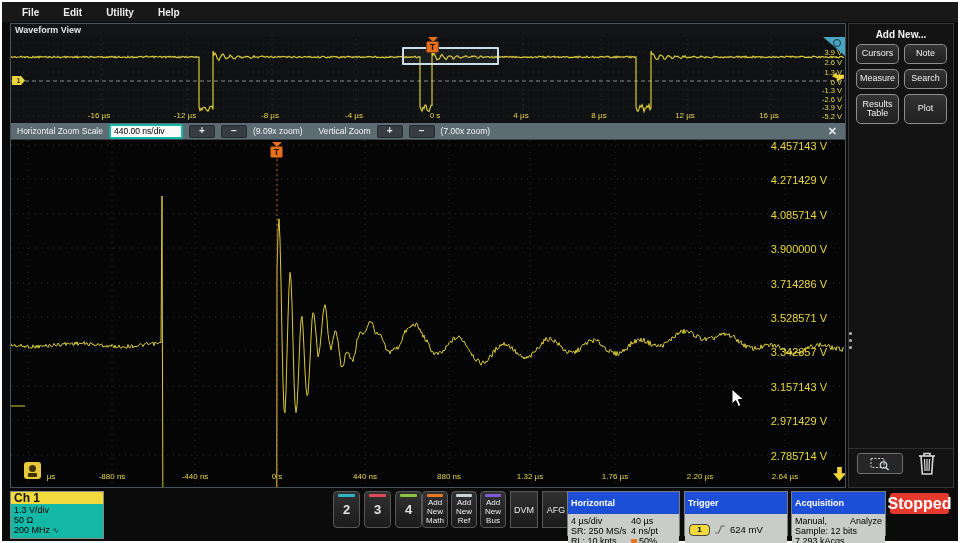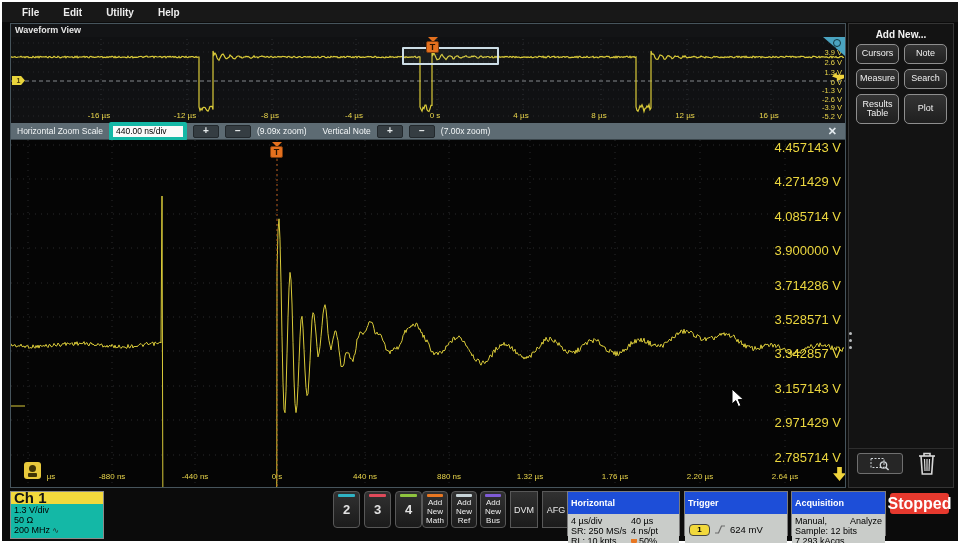--- a/index.html
+++ b/index.html
@@ -19,28 +19,28 @@
 
   .overview{position:absolute;left:0;top:13px;width:834px;height:86px;background:#101113;
             border-bottom:1px solid #3a464c;overflow:hidden}
   .ov-tlabel{position:absolute;top:74px;transform:translateX(-50%);font-size:8px;color:#e9d54b;white-space:nowrap}
   .ov-vlabel{position:absolute;right:3px;font-size:7.5px;color:#e9d54b;white-space:nowrap}
 
   .zoombar{position:absolute;left:0;top:99px;width:834px;height:17px;background:#5d6b73;
            display:flex;align-items:center;gap:6px;padding-left:6px;box-sizing:border-box;
            border-bottom:1px solid #39444a}
   .zb-label{font-size:8.5px;color:#f3f6f7;white-space:nowrap}
-  .zb-input{width:64px;height:11px;background:#fafafa;border:4px solid #14b8a6;border-radius:2px;
+  .zb-input{width:64px;height:11px;background:#fafafa;border:2px solid #14b8a6;border-radius:2px;
             font-size:8.5px;font-family:"Liberation Sans",sans-serif;padding:0 3px;color:#000}
   .zb-btn{width:24px;height:11px;background:#353d42;border:1px solid #22282c;border-radius:2px;
           color:#e8eced;font-size:10px;font-weight:bold;line-height:9px;text-align:center}
   .zb-close{margin-left:auto;margin-right:8px;color:#e3eaee;font-size:11px;font-weight:bold}
 
   .mainview{position:absolute;left:0;top:116px;width:834px;height:347px;background:#050505;overflow:hidden}
-  .mv-vlabel{position:absolute;right:4px;font-size:13px;color:#ecd73f;white-space:nowrap}
+  .mv-vlabel{position:absolute;right:18px;font-size:11px;color:#ecd73f;white-space:nowrap}
   .mv-tlabel{position:absolute;top:332px;transform:translateX(-50%);font-size:8px;color:#e9d54b;white-space:nowrap}
 
   
   .tflag{position:absolute;width:13px;height:12px;background:#e4701e;border:1px solid #7e3c0d;
          border-radius:2px;color:#2b1500;font-size:9px;font-weight:bold;text-align:center;
          line-height:11px;box-sizing:border-box}
   .tflag-tri{position:absolute;width:0;height:0;border-left:5px solid transparent;
              border-right:5px solid transparent;border-top:5px solid #e4701e}
   .zoombox{position:absolute;left:391px;top:10px;width:93px;height:14px;border:2px solid #ccdde6;
            background:rgba(190,215,228,0.06);border-radius:1px}
@@ -74,21 +74,21 @@
           justify-content:center;text-align:center;line-height:1.05;box-sizing:border-box}
   .sb-btn.tall{height:30px}
   .sb-divider{position:absolute;left:0;right:0;top:424px;border-top:1px solid #2e2e2e}
   .sb-zoombtn{position:absolute;left:8px;top:429px;width:44px;height:19px;background:#262626;
               border:1px solid #6f6f6f;border-radius:3px;display:flex;align-items:center;justify-content:center}
   .sb-trash{position:absolute;left:66px;top:425px;width:24px;height:28px}
 
   
   .statusbar{position:absolute;left:0;top:486px;width:100%;height:53px;background:#0b0b0b}
   .ch1{position:absolute;left:8px;top:3px;width:94px;border:1px solid #8a8a8a;box-sizing:border-box}
-  .ch1-head{background:#f2d93c;color:#141414;font-size:15px;font-weight:bold;padding:1px 3px;height:10px;line-height:10px}
+  .ch1-head{background:#f2d93c;color:#141414;font-size:12px;font-weight:bold;padding:1px 3px;height:10px;line-height:10px}
   .ch1-body{background:#14b8a6;color:#000;font-size:9px;padding:1px 3px 2px}
   .ch1-body div{line-height:10px;white-space:nowrap}
   .bw-icon{font-size:8px;color:#222}
 
   .grp{position:absolute;display:flex;gap:4px}
   .chbtn{width:27px;height:37px;background:linear-gradient(#313131,#1b1b1b);border:1px solid #585858;
          border-radius:4px;position:relative;color:#e2e2e2;font-size:13px;font-weight:bold;
          display:flex;align-items:center;justify-content:center;box-sizing:border-box}
   .chbtn .stripe,.anbtn .stripe{position:absolute;top:2px;left:4px;right:4px;height:3px;border-radius:1px}
   .anbtn{width:26px;height:37px;background:linear-gradient(#313131,#1b1b1b);border:1px solid #585858;
@@ -162,21 +162,21 @@
         <div class="ovzi-circle"></div>
         <div class="ovzi-h"></div>
       </div></div>
 
     <div class="zoombar">
       <span class="zb-label">Horizontal Zoom Scale</span>
       <input class="zb-input" value="440.00 ns/div" style="">
       <div class="zb-btn">+</div>
       <div class="zb-btn">−</div>
       <span class="zb-label">(9.09x zoom)</span>
-      <span class="zb-label" style="margin-left:10px">Vertical Note</span>
+      <span class="zb-label" style="margin-left:10px">Vertical Zoom</span>
       <div class="zb-btn">+</div>
       <div class="zb-btn">−</div>
       <span class="zb-label">(7.00x zoom)</span>
       <span class="zb-close">✕</span>
     </div>
 
     <div class="mainview" id="mainview">
       <svg id="mvsvg" width="834" height="347">
           <line x1="17" y1="0" x2="17" y2="347" stroke="#2b2b2d" stroke-dasharray="1 5"></line>
           <line x1="101" y1="0" x2="101" y2="347" stroke="#2b2b2d" stroke-dasharray="1 5"></line>

